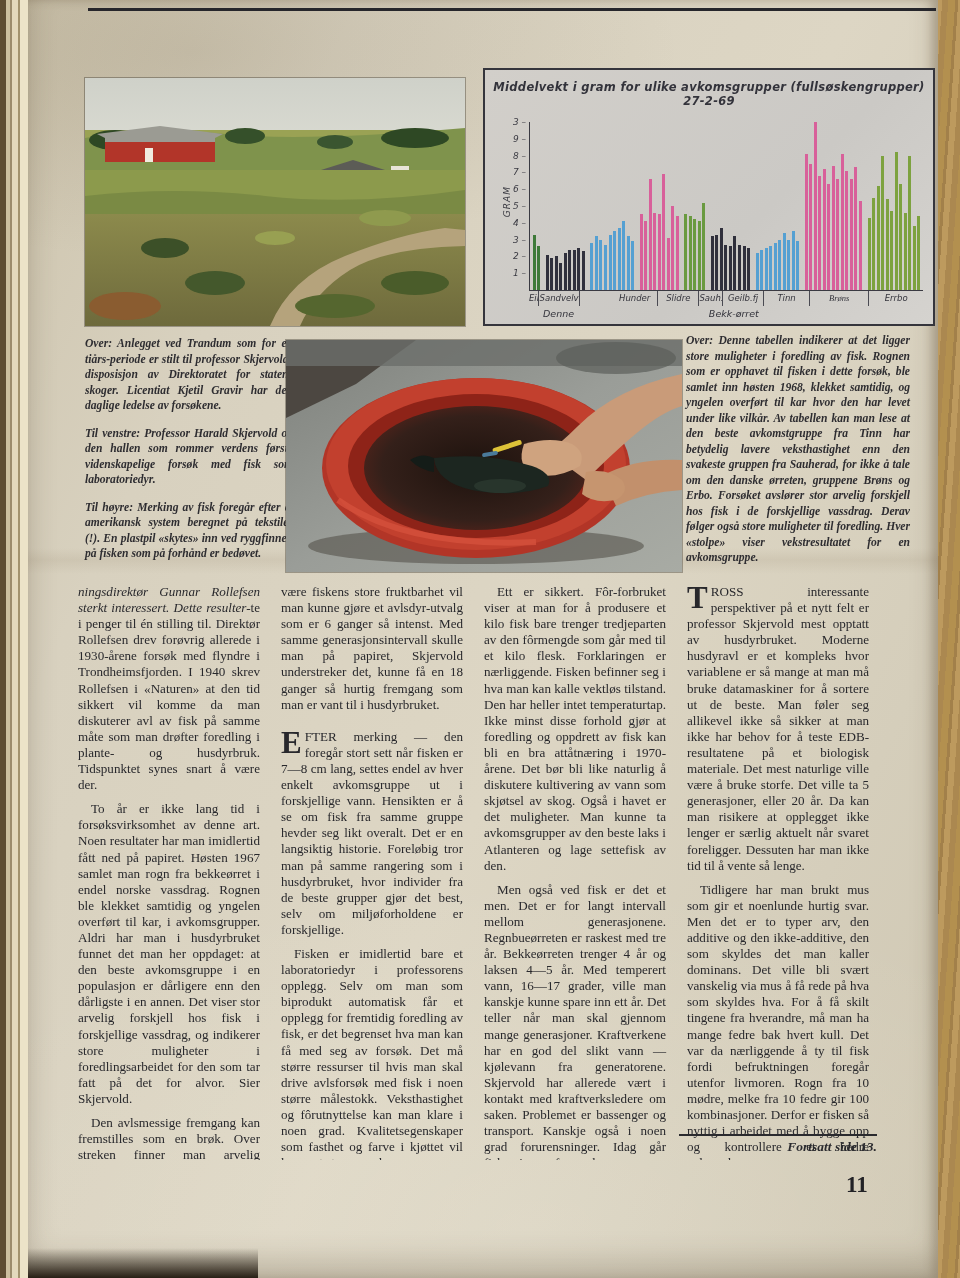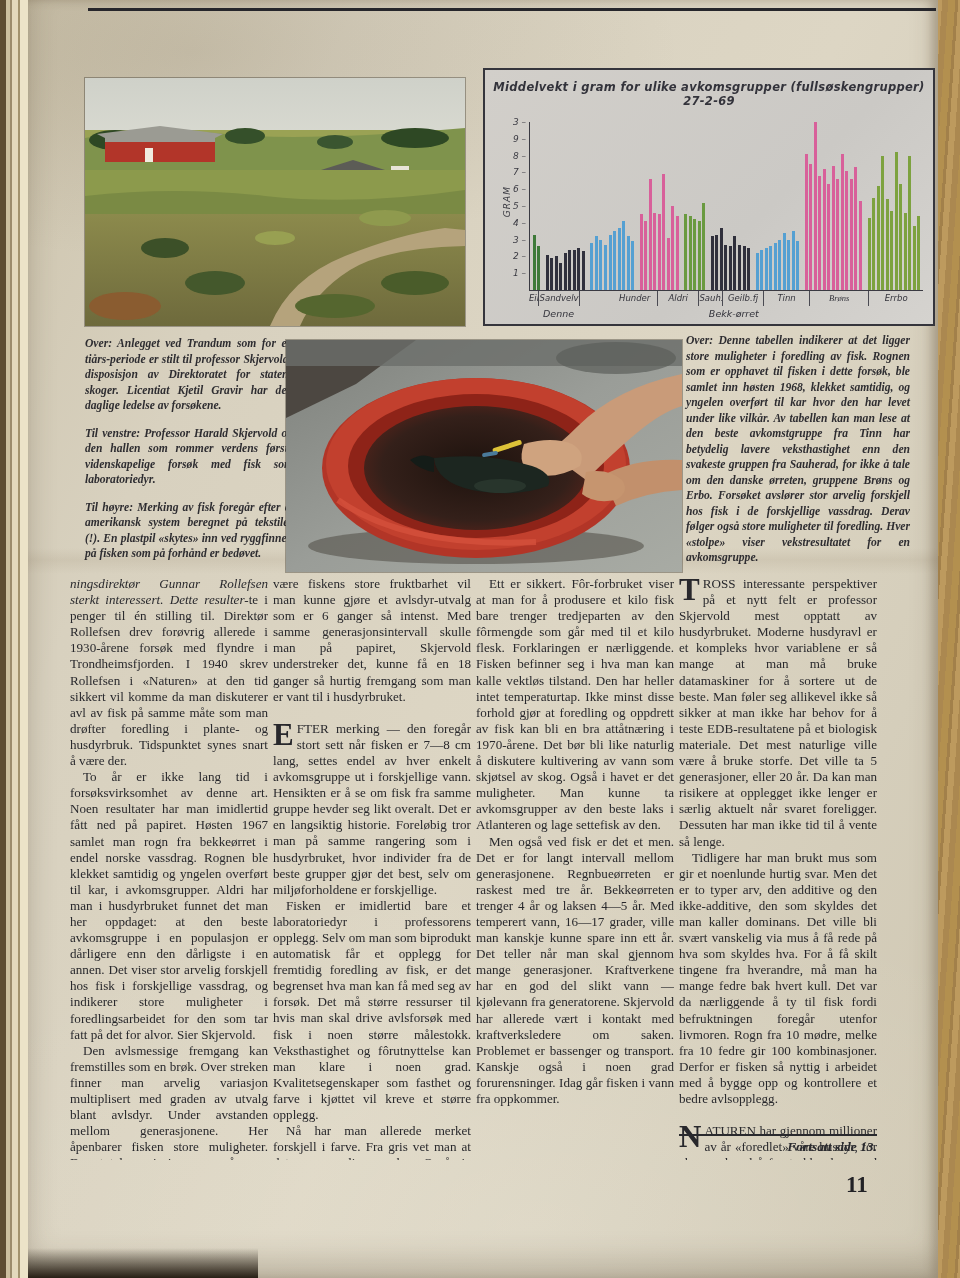--- a/index.html
+++ b/index.html
@@ -67,21 +67,21 @@
   .species.laks{left:0;width:15%;}
   .species.orret{left:36%;width:32%;}
 
   
   .caption{position:absolute;font:italic 700 11.6px/1.34 "Liberation Serif",serif;color:#2e2d31;text-align:justify;}
   .caption p{margin:0 0 12px 0;}
 
   
   .col{position:absolute;top:576px;width:198px;height:584px;overflow:hidden;
     font:13.1px/16.1px "Liberation Serif",serif;color:#28282c;text-align:justify;}
-  .col p{margin:0;}
+  .col p{margin:8px;}
   .col p.ind{text-indent:13px;}
   .lead-italic{font-style:italic;}
   .dropcap{float:left;font-size:31px;line-height:26px;font-weight:700;padding:1px 3px 0 0;}
   .footer-cont{position:absolute;left:651px;top:1134px;width:198px;border-top:2px solid #2a2a2e;
     font:italic 700 13.5px "Liberation Serif",serif;text-align:right;padding-top:3px;color:#2a2a2e;}
   .pageno{position:absolute;left:818px;top:1172px;font:700 23px "Liberation Serif",serif;color:#222226;}
 </style>
 </head>
 <body>
 
@@ -246,21 +246,21 @@
               <span class="bar" style="height: 46%; background: rgb(125, 162, 63);"></span>
               <span class="bar" style="height: 80%; background: rgb(125, 162, 63);"></span>
               <span class="bar" style="height: 38%; background: rgb(125, 162, 63);"></span>
               <span class="bar" style="height: 44%; background: rgb(125, 162, 63);"></span>
             </div>
           </div>
         <div class="glabels" id="chart-group-labels">
             <div class="glabel" style="flex-grow: 2;">Eikra</div>
             <div class="glabel" style="flex-grow: 9;">Sandvelv</div>
             <div class="glabel" style="flex-grow: 10; padding-left: 32px;">Hunder</div>
-            <div class="glabel" style="flex-grow: 9;">Aldri</div>
+            <div class="glabel" style="flex-grow: 9;">Slidre</div>
             <div class="glabel" style="flex-grow: 5;">Sauh.</div>
             <div class="glabel" style="flex-grow: 9;">Geilb.fj</div>
             <div class="glabel" style="flex-grow: 10;">Tinn</div>
             <div class="glabel" style="flex-grow: 13; font-family: Liberation Serif, serif;">Brøns</div>
             <div class="glabel" style="flex-grow: 12;">Errbo</div>
           </div>
         <div class="species laks">Denne</div>
         <div class="species orret">Bekk-ørret</div>
       </div>
     </div>

